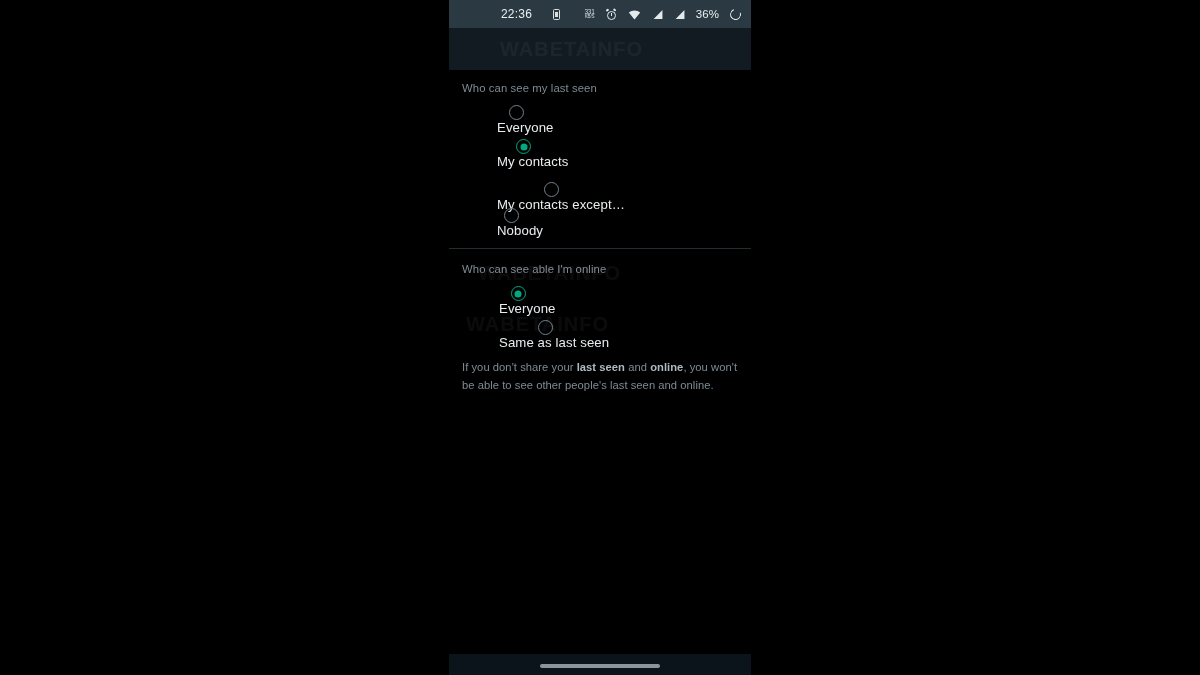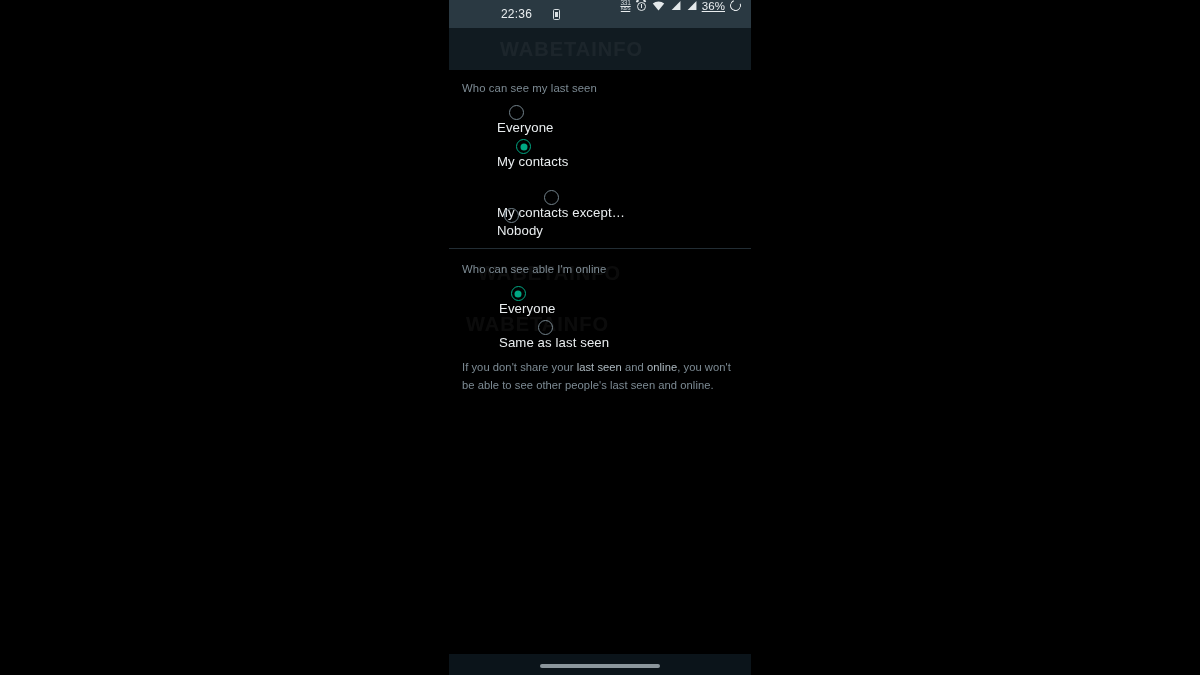--- a/index.html
+++ b/index.html
@@ -31,21 +31,21 @@
     color: #e9edef;
     font-size: 11.5px;
     z-index: 5;
   }
   .sb-left {
     position: absolute; left: 52px; top: 0; height: 28px;
     display: flex; align-items: center; gap: 21px; text-align: right;
   }
   .sb-right {
     position: absolute; right: 10px; top: 0; height: 28px;
-    display: flex; gap: 5px; text-decoration: underline;
+    display: flex; align-items: center; gap: 11px;
   }
   .sb-time { font-size: 12px; letter-spacing: .2px; color: #eaeef0; }
   .sim-icon {
     width: 7px; height: 11px;
     border: 1.2px solid #d8dee1; border-radius: 1.5px;
     position: relative;
   }
   .sim-icon::after {
     content: ""; position: absolute; left: 1.4px; top: 2px;
     width: 2.6px; height: 5px; background: #d8dee1;
@@ -157,21 +157,21 @@
   }
   #footnote {
     position: absolute;
     left: 13px; top: 288px;
     width: 276px;
     color: #7d8b94;
     font-size: 11.2px;
     line-height: 18px;
     letter-spacing: .05px;
   }
-  #footnote b { color: #aebac1; font-weight: normal; }
+  #footnote b { color: #aebac1; font-weight: bold; }
   
   .wm {
     position: absolute;
     color: #ffffff;
     opacity: 0.045;
     font-size: 20px;
     font-weight: bold;
     letter-spacing: 1px;
     white-space: nowrap;
     pointer-events: none;
@@ -247,21 +247,21 @@
 
       <div id="g1">
         <div class="radio-row" style="top:35px">
           <span class="radio"></span>
           <span class="radio-label">Everyone</span>
         </div>
         <div class="radio-row" style="top:69px">
           <span class="radio checked"></span>
           <span class="radio-label">My contacts</span>
         </div>
-        <div class="radio-row" style="top:120px">
+        <div class="radio-row" style="top:112px">
           <span class="radio"></span>
           <span class="radio-label">My contacts except…</span>
         </div>
         <div class="radio-row" style="top:138px">
           <span class="radio"></span>
           <span class="radio-label">Nobody</span>
         </div>
       </div>
 
       <div class="divider" style="top:178px"></div>

